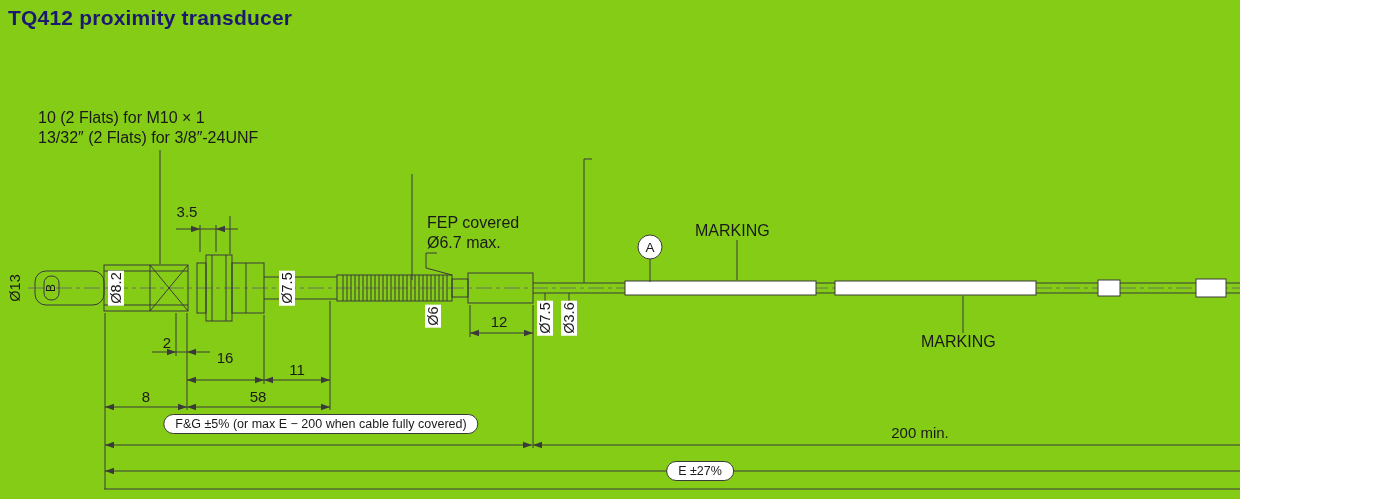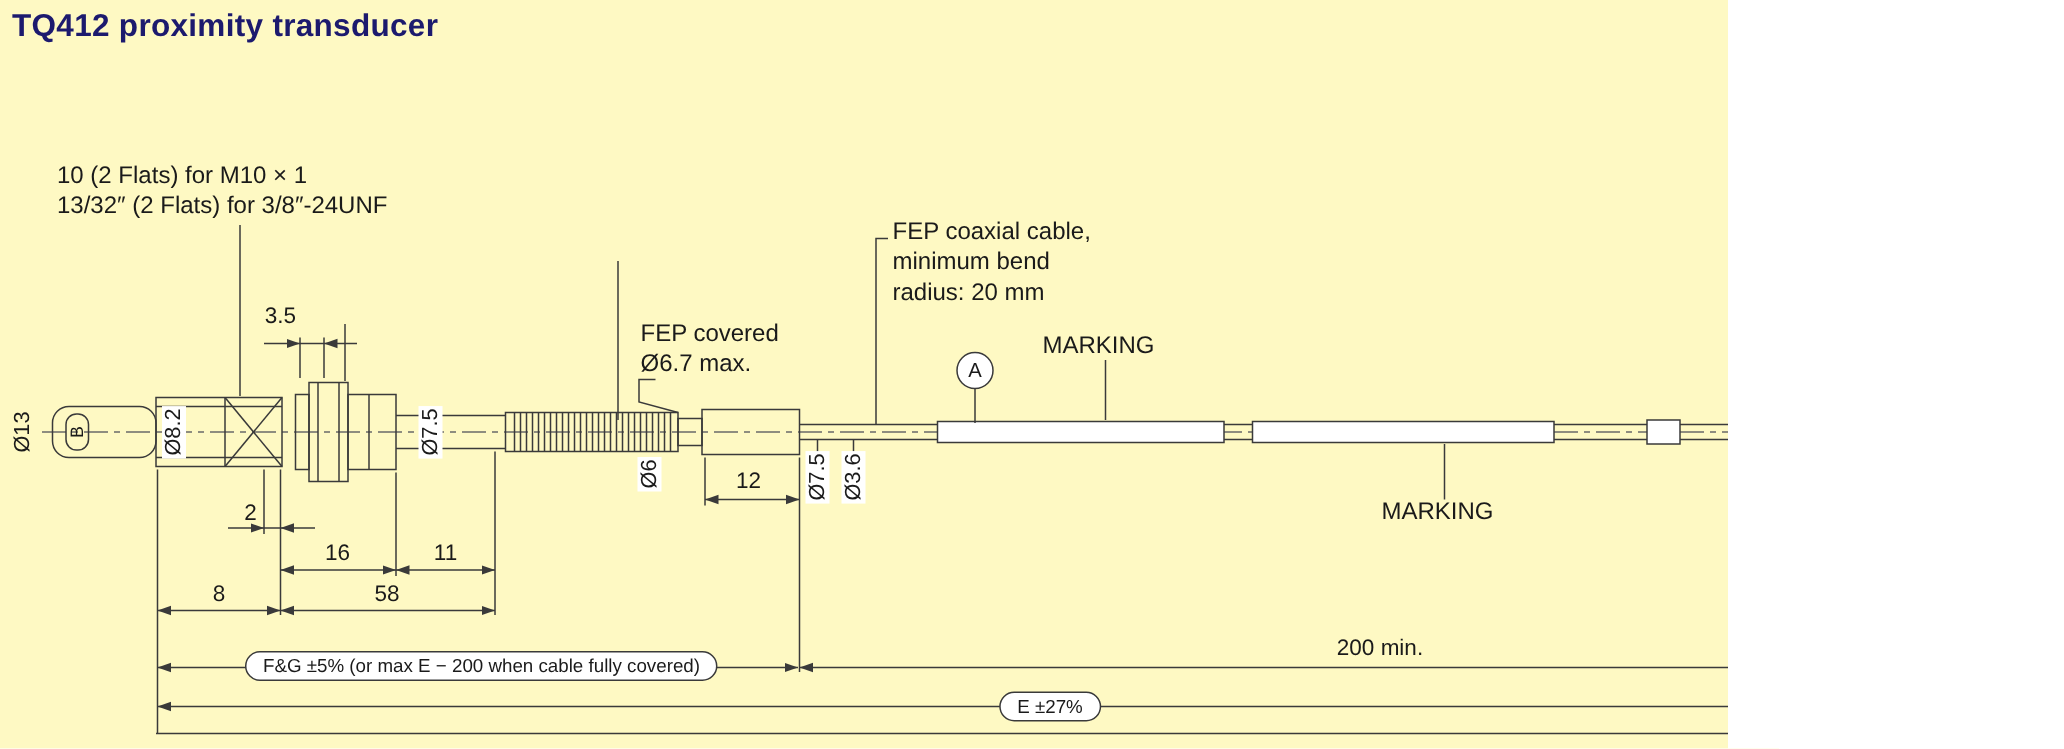--- a/index.html
+++ b/index.html
@@ -1,16 +1,16 @@
 <!DOCTYPE html>
 <html><head>
 <meta charset="utf-8">
 <style>
   html,body{margin:0;padding:0;background:#fff;}
-  #stage{position:relative;width:1152px;height:499px;background:#fef9c3;overflow:hidden;
+  #stage{position:relative;width:1240px;height:499px;background:#84cc16;overflow:hidden;
          font-family:"Liberation Sans","DejaVu Sans",sans-serif;color:#1a1a1a;}
   svg{position:absolute;left:0;top:0;}
   .lbl{position:absolute;font-size:16px;line-height:1.28;white-space:pre-line;}
   .ctr{position:absolute;transform:translate(-50%,-50%);font-size:15px;white-space:nowrap;}
   .rot{position:absolute;transform:translate(-50%,-50%) rotate(-90deg);font-size:14.5px;
        white-space:nowrap;padding:0 2px;}
   .rot.mask{background:#fff;}
   .stadium{position:absolute;transform:translate(-50%,-50%);font-size:12.5px;white-space:nowrap;
            border:1px solid #3a3a3a;border-radius:11px;background:#fff;padding:2px 11px;}
   .badge{position:absolute;transform:translate(-50%,-50%);width:23px;height:23px;border:1.3px solid #3a3a3a;
@@ -140,43 +140,40 @@
       </g>
     </g>
   </svg>
 
   <div class="title">TQ412 proximity transducer</div>
 
   <div class="lbl" style="left:38px;top:108px;">10 (2 Flats) for M10 × 1
 13/32″ (2 Flats) for 3/8″-24UNF</div>
   <div class="lbl" style="left:427px;top:213px;">FEP covered
 Ø6.7 max.</div>
-  <div class="lbl" style="left:595px;top:145px;">FEP coaxial cable,
-minimum bend
-radius: 20 mm</div>
   <div class="lbl" style="left:695px;top:221px;">MARKING</div>
   <div class="lbl" style="left:921px;top:332px;">MARKING</div>
   <div class="badge" style="left:650px;top:247px;">A</div>
 
   <div class="rot" style="left:15px;top:288px;">Ø13</div>
   <div class="rot small" style="left:51px;top:288px;">B</div>
   <div class="rot mask" style="left:116px;top:288px;">Ø8.2</div>
   <div class="rot mask" style="left:287px;top:288px;">Ø7.5</div>
   <div class="rot mask" style="left:433px;top:316px;">Ø6</div>
   <div class="rot mask" style="left:545px;top:318px;">Ø7.5</div>
   <div class="rot mask" style="left:569px;top:318px;">Ø3.6</div>
   <div class="rot mask" style="left:1342px;top:288px;">Ø7.2</div>
   <div class="rot mask" style="left:1373px;top:288px;">Ø8.2</div>
 
   <div class="ctr" style="left:187px;top:211px;">3.5</div>
   <div class="ctr" style="left:167px;top:342px;">2</div>
-  <div class="ctr" style="left:225px;top:369px;">16</div>
+  <div class="ctr" style="left:225px;top:357px;">16</div>
   <div class="ctr" style="left:297px;top:369px;">11</div>
   <div class="ctr" style="left:146px;top:396px;">8</div>
   <div class="ctr" style="left:258px;top:396px;">58</div>
   <div class="ctr" style="left:499px;top:321px;">12</div>
   <div class="ctr" style="left:1277px;top:377px;">(11.8)</div>
   <div class="ctr" style="left:920px;top:432px;">200 min.</div>
 
-  <div class="stadium" style="left:321px;top:444px;text-align:center;">F&amp;G ±5% (or max E − 200 when cable fully covered)</div>
+  <div class="stadium" style="left:321px;top:424px;text-align:center;">F&amp;G ±5% (or max E − 200 when cable fully covered)</div>
   <div class="stadium" style="left:700px;top:471px;">E ±27%</div>
 
 </div>
 
 </body></html>

